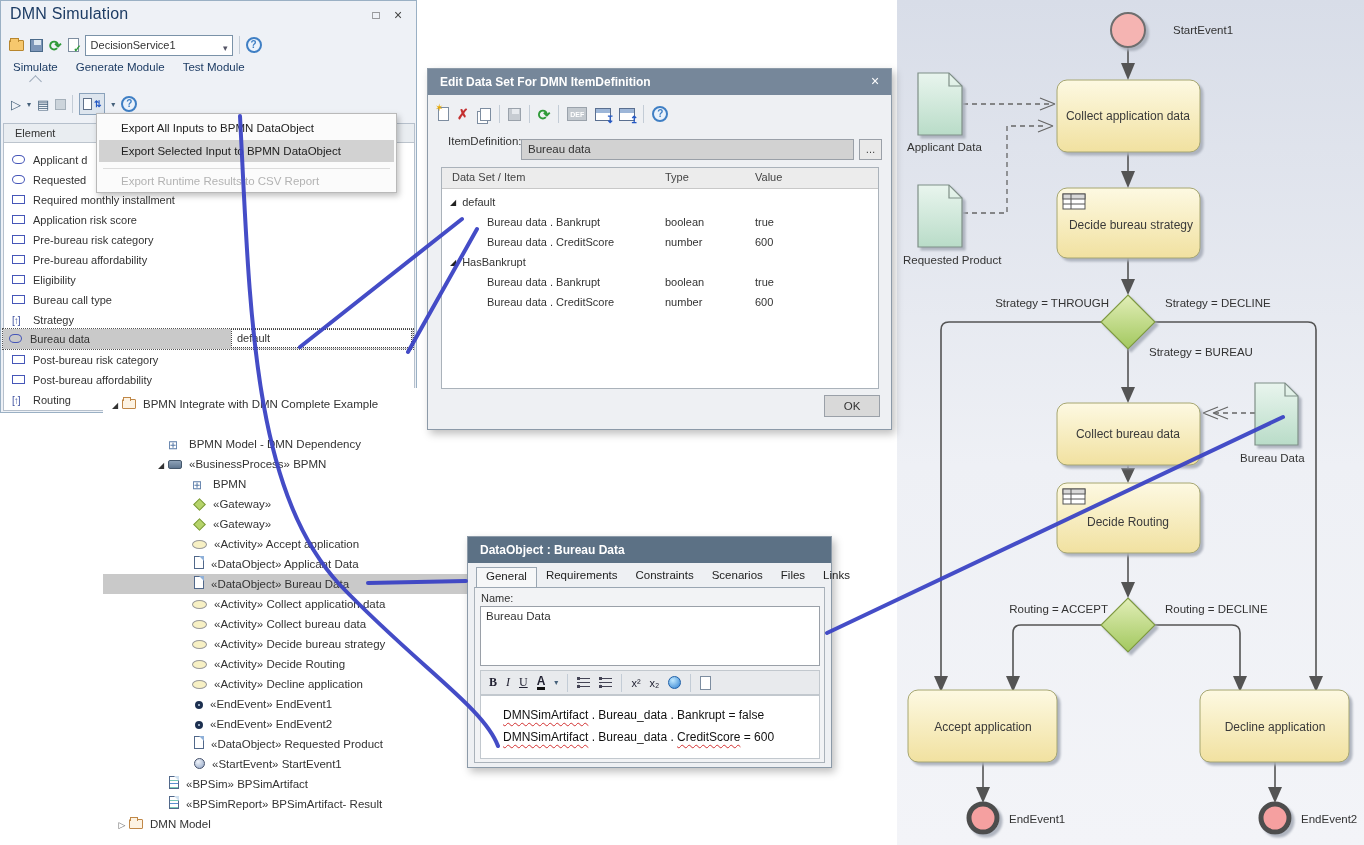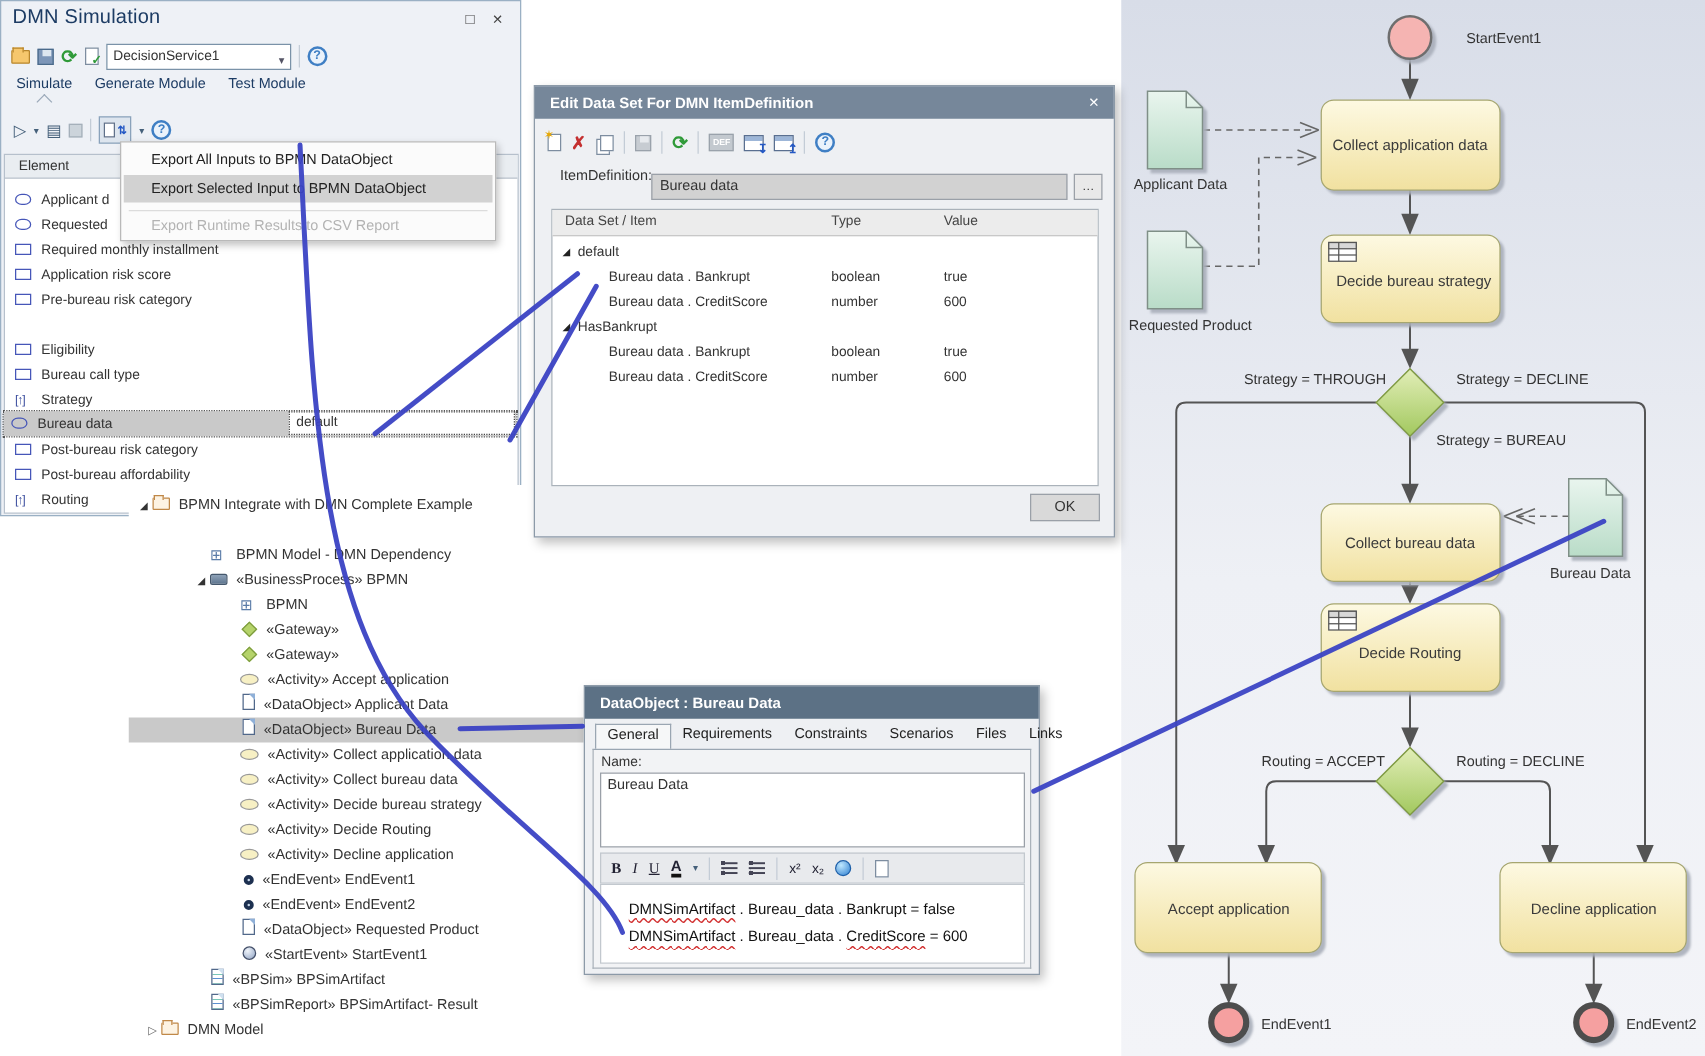--- a/index.html
+++ b/index.html
@@ -100,21 +100,21 @@
   .ti-gateway { width:9px; height:9px; background:#b5d36a; border:1px solid #7d9c3f; transform:rotate(45deg); margin:0 9px 0 3px; }
   .ti-activity { width:15px; height:9px; background:#f7f0c4; border:1px solid #999; border-radius:50%; }
   .ti-dataobj { width:10px; height:13px; background:#fff; border:1px solid #51688a; }
   .ti-dataobj::after { content:""; position:absolute; right:-1px; top:-1px; border-style:solid; border-width:0 5px 5px 0; border-color:transparent #8fb0d8 transparent transparent; }
   .ti-endevent { width:8px; height:8px; border:3px solid #1d3050; border-radius:50%; background:#c6d7ea; }
   .ti-startevent { width:11px; height:11px; border:1px solid #44506a; border-radius:50%; background:radial-gradient(circle at 35% 30%, #f0f4fa, #8fa3c4); }
   .ti-artifact { width:10px; height:13px; background:repeating-linear-gradient(#fff 0 3px, #79c8b8 3px 4px, #fff 4px 6px, #5b8fd0 6px 7px); border:1px solid #51688a; }
   .ti-artifact::after { content:""; position:absolute; right:-1px; top:-1px; border-style:solid; border-width:0 5px 5px 0; border-color:transparent #cfe0ef transparent transparent; }
 
   
-  #dodlg { left:467px; top:536px; width:365px; height:232px; background:#eef0f3; border:1px solid #8c9aa8; box-shadow:3px 4px 8px rgba(0,0,0,.25); z-index:6;margin-top:12px; }
+  #dodlg { left:467px; top:536px; width:365px; height:232px; background:#eef0f3; border:1px solid #8c9aa8; box-shadow:3px 4px 8px rgba(0,0,0,.25); z-index:6; }
   #dodlg .dlgtitle { background:#5c7185; }
   #dotabs { position:absolute; left:8px; top:30px; height:21px; display:flex; font-size:11.5px; color:#222; }
   #dotabs .dtab { padding:2px 9px 0; height:21px; }
   #dotabs .dtab.active { background:#f6f7f8; border:1px solid #9aa6b2; border-bottom:none; }
   #dobody { position:absolute; left:6px; top:50px; width:351px; height:176px; background:#f2f3f5; border:1px solid #aab2ba; border-top:1px solid #9aa6b2; }
   #doname-label { position:absolute; left:6px; top:4px; font-size:11px; }
   #donamebox { position:absolute; left:5px; top:18px; width:340px; height:60px; background:#fff; border:1px solid #9aa0a8; font-size:11.5px; padding:3px 5px; }
   #dofmt { position:absolute; left:5px; top:82px; width:340px; height:25px; background:#e8eaed; border:1px solid #c2c8ce; display:flex; align-items:center; gap:9px; padding-left:8px; font-size:12px; color:#223; }
   #dofmt .b { font-weight:bold; font-family:"Liberation Serif",serif; }
   #dofmt .i { font-style:italic; font-family:"Liberation Serif",serif; }
@@ -314,20 +314,24 @@
           <span class="eic ei-data"></span>
           <span class="elab">Required monthly installment</span>
         </div>
       <div class="elrow" style="top:86px">
           <span class="eic ei-data"></span>
           <span class="elab">Application risk score</span>
         </div>
       <div class="elrow" style="top:106px">
           <span class="eic ei-data"></span>
           <span class="elab">Pre-bureau risk category</span>
+        </div>
+      <div class="elrow" style="top:126px">
+          <span class="eic ei-data"></span>
+          <span class="elab">Pre-bureau affordability</span>
         </div>
       <div class="elrow" style="top:146px">
           <span class="eic ei-data"></span>
           <span class="elab">Eligibility</span>
         </div>
       <div class="elrow" style="top:166px">
           <span class="eic ei-data"></span>
           <span class="elab">Bureau call type</span>
         </div>
       <div class="elrow" style="top:186px">

